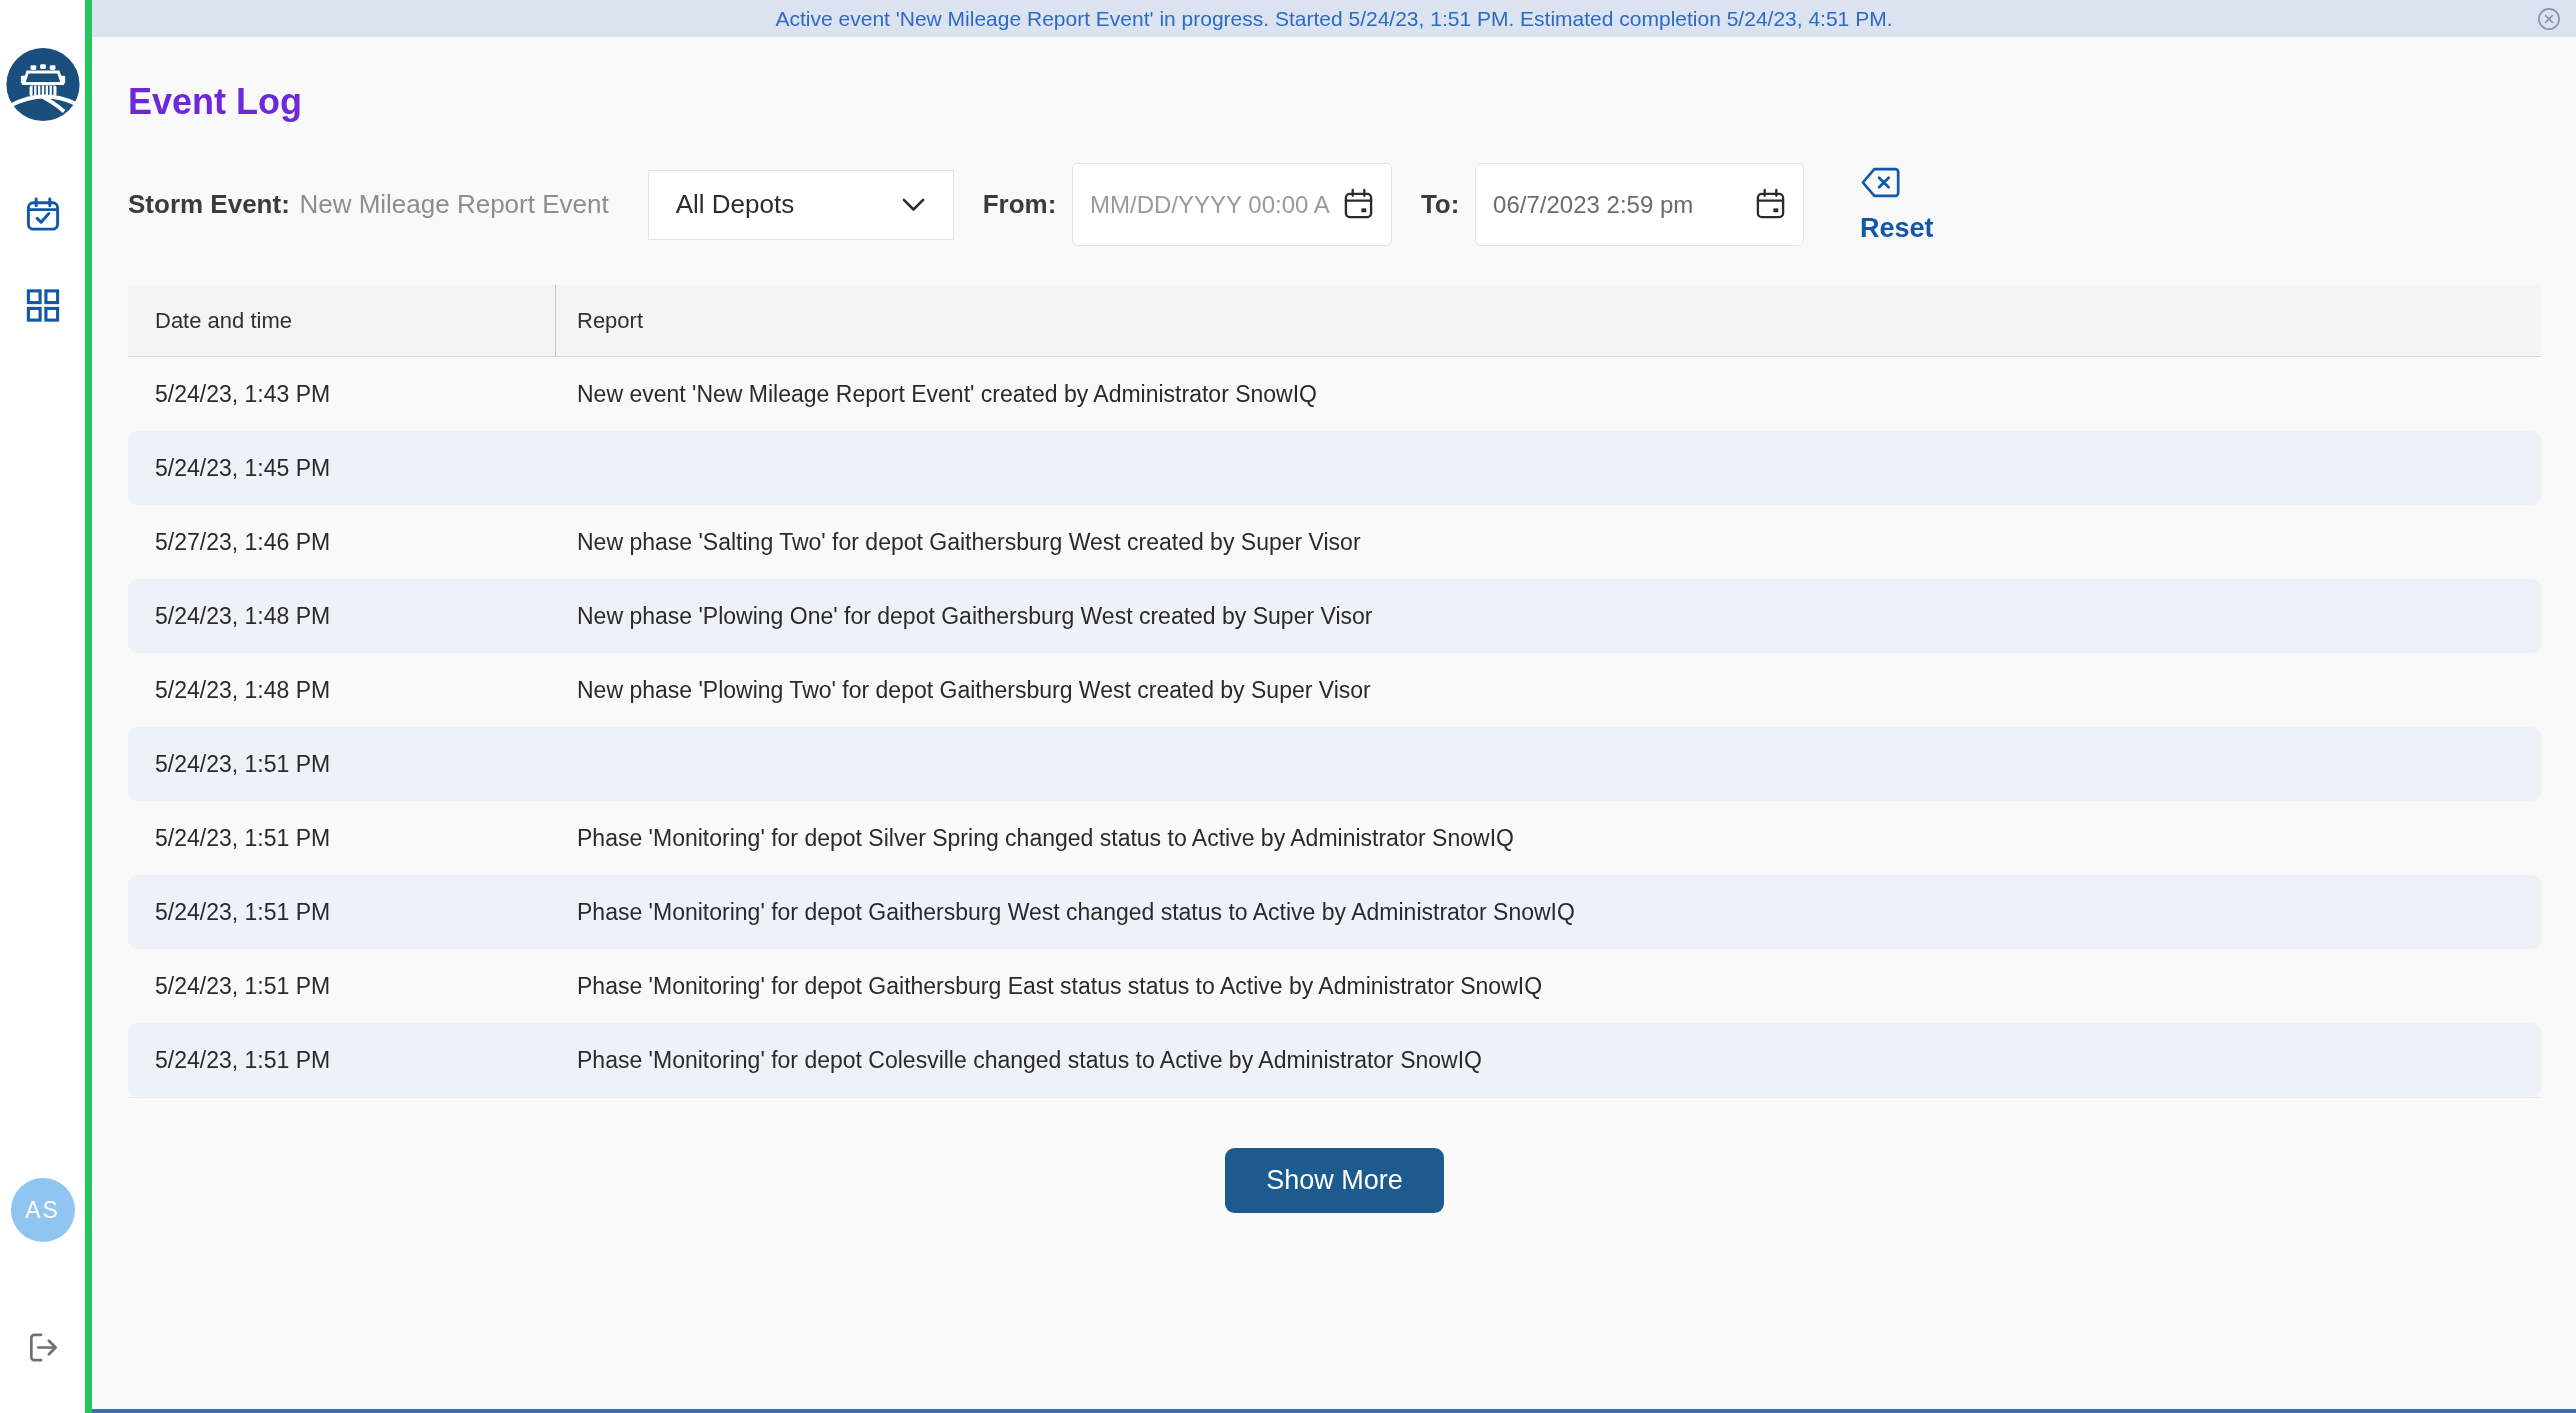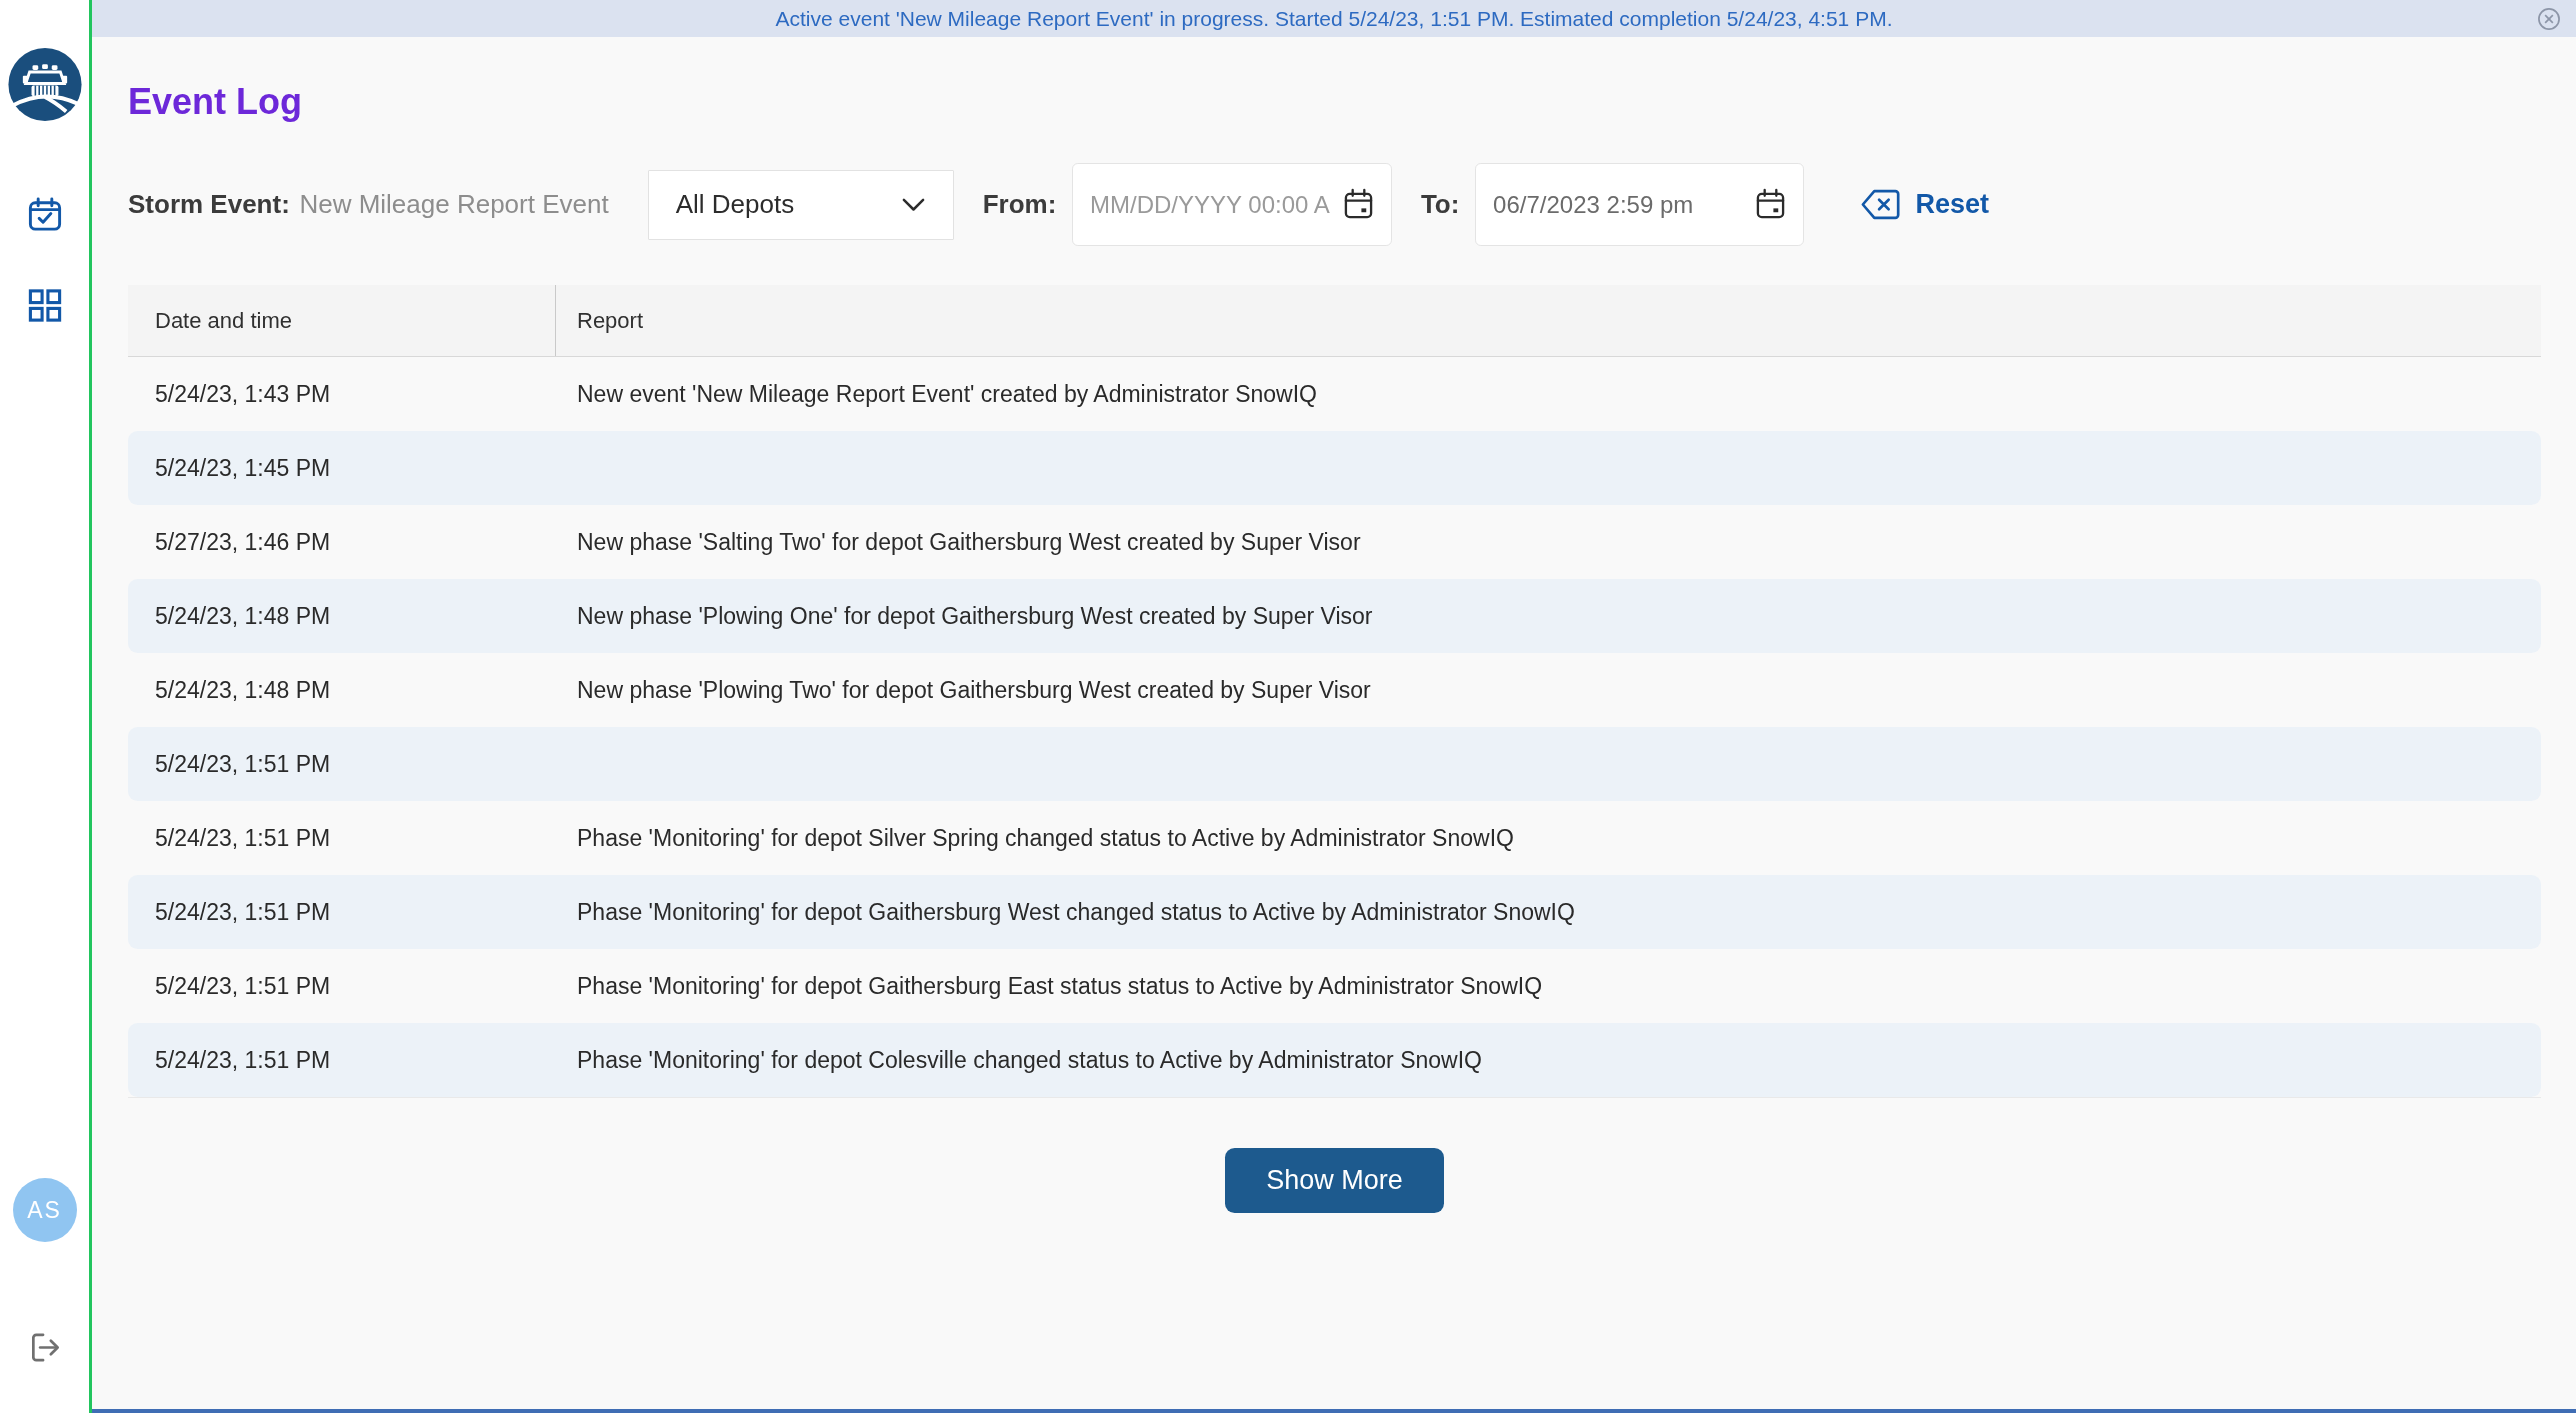--- a/index.html
+++ b/index.html
@@ -7,21 +7,21 @@
   body {
     font-family: "Liberation Sans", sans-serif;
     background: #f9f9f9;
     overflow: hidden;
     position: relative;
   }
 
   
   .sidebar {
     position: absolute; left: 0; top: 0; width: 92px; height: 1413px;
-    background: #ffffff; border-right: 3px solid #22c55e; z-index: 5;
+    background: #ffffff; border-right: 7px solid #22c55e; z-index: 5;
   }
   .side-item { position: absolute; left: 50%; transform: translateX(-50%); cursor: pointer; }
   .logo { top: 46px; }
   .nav-calendar { top: 196px; }
   .nav-grid { top: 287px; }
   .avatar {
     top: 1178px; width: 64px; height: 64px; border-radius: 50%;
     background: var(--avatar-bg);
     display: flex; align-items: center; justify-content: center;
     color: #ffffff; font-size: 23px; letter-spacing: 1.9px; font-weight: 400;
@@ -63,22 +63,22 @@
     display: flex; align-items: center; padding: 0 17.3px; gap: 11.6px;
   }
   .datebox input {
     border: none; outline: none; background: transparent;
     font-family: "Liberation Sans", sans-serif; font-size: 24px; color: #6b6b6b;
   }
   .from-box input { width: 241px; }
   .to-box input { width: 250px; }
   .datebox input::placeholder { color: #9a9a9a; opacity: 1; }
   .reset-btn {
-    margin-left: 56px; display: flex; align-items: center; gap: 13.5px;
-    background: none; border: none; cursor: pointer;
+    margin-left: 56px; display: flex; align-items: flex-start; gap: 13.5px;
+    background: none; border: none; cursor: pointer; flex-direction: column;
   }
   .reset-btn .reset-text { font-size: 27px; font-weight: 700; color: var(--accent); }
 
   
   .event-table { margin-top: 39px; width: 2413px; border-bottom: 1px solid #e9e9e9; }
   .thead {
     display: flex; height: 72px; background: #f4f4f4;
     border-bottom: 1px solid #d8d8d8; align-items: stretch;
   }
   .th { display: flex; align-items: center; font-size: 22px; color: #303030; font-weight: 400; }

